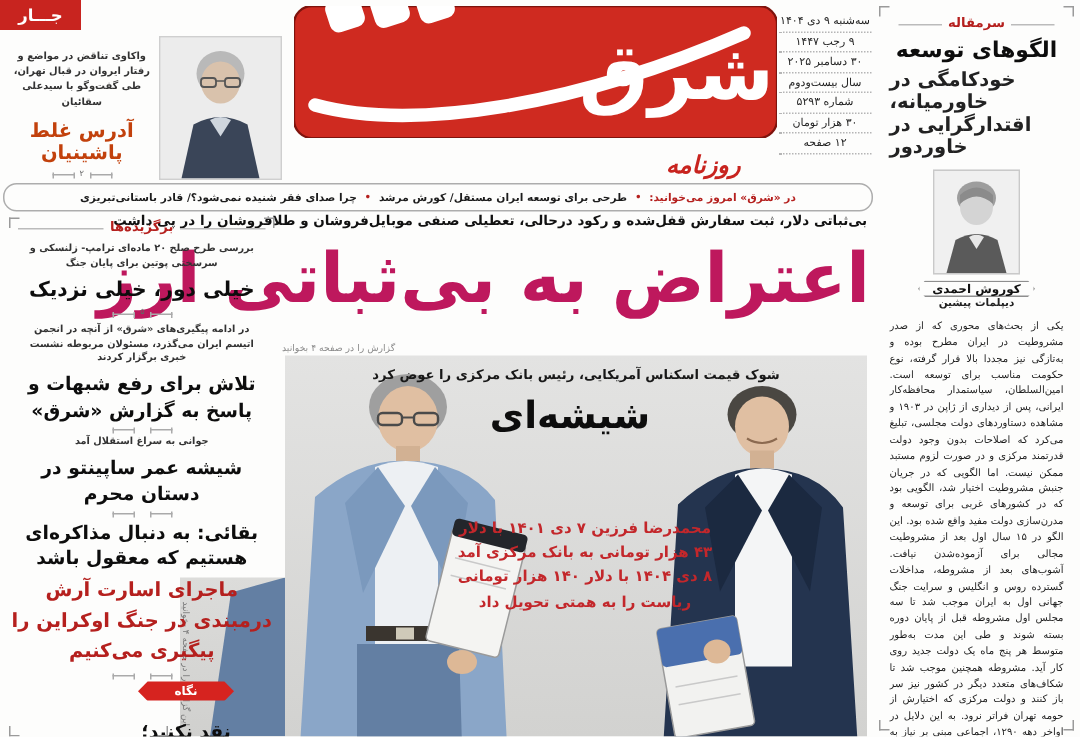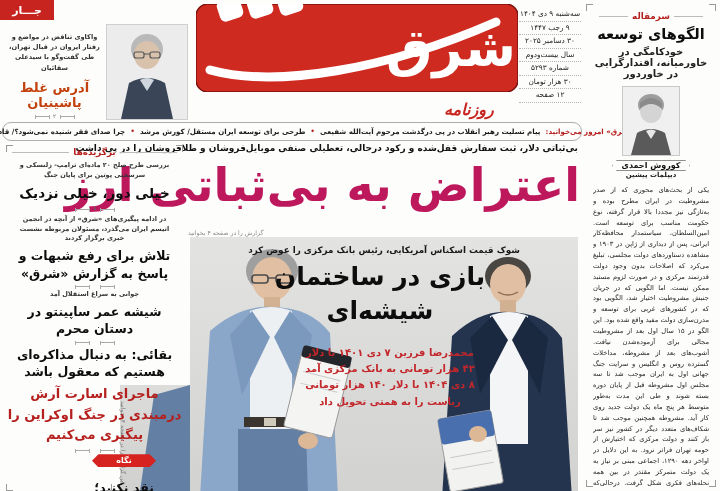--- a/index.html
+++ b/index.html
@@ -80,21 +80,21 @@
   .hl-red{font-size:13px;font-weight:bold;color:#b5201e;text-align:center;line-height:1.6;margin-top:3px;}
   .hl-sub{font-size:6.8px;font-weight:bold;color:#222;text-align:center;margin-top:3px;}
   .negah{width:104px;margin:2px auto 0 auto;margin-right:auto;margin-left:66px;}
   .negah-badge{width:64px;height:13px;margin:2px auto 12px auto;background:#d6231f;color:#fff;
     font-size:8px;font-weight:bold;display:flex;align-items:center;justify-content:center;
     clip-path:polygon(10% 0,90% 0,100% 50%,90% 100%,10% 100%,0 50%);}
 
   
   .ed{left:586px;top:4px;width:130px;height:483px;padding:5px 7px;box-sizing:border-box;}
   .ed-title{font-size:14.5px;font-weight:800;text-align:center;margin-top:5px;color:#0d0d0d;}
-  .ed-sub{font-size:10px;font-weight:bold;text-align:center;margin-top:4px;color:#222;}
+  .ed-sub{font-size:13px;font-weight:bold;text-align:left;margin-top:4px;color:#222;}
   .ed-photo{width:56px;height:68px;background:#efefef;border:1px solid #c9c9c9;margin:7px auto 0 auto;}
   .ed-badge{width:76px;margin:4px auto 0 auto;border:1px solid #8e8e8e;border-radius:3px;
     font-size:8px;font-weight:bold;text-align:center;padding:0 0;
     clip-path:polygon(6% 0,94% 0,100% 50%,94% 100%,6% 100%,0 50%);}
   .ed-role{font-size:7px;font-weight:bold;text-align:center;margin-top:0;color:#222;}
   .ed-body{margin-top:6px;font-size:6.7px;line-height:1.62;text-align:justify;color:#1d1d1d;
     height:308px;overflow:hidden;}
   .ed-body::first-line{}
 </style>
 </head>
@@ -145,21 +145,20 @@
   <div class="date-row">۹ رجب ۱۴۴۷</div>
   <div class="date-row">۳۰ دسامبر ۲۰۲۵</div>
   <div class="date-row">سال بیست‌ودوم</div>
   <div class="date-row">شماره ۵۲۹۳</div>
   <div class="date-row">۳۰ هزار تومان</div>
   <div class="date-row">۱۲ صفحه</div>
 </div>
 
 <div class="abs band">
   <span class="lbl">در «شرق» امروز می‌خوانید:</span>
-  <span class="it">پیام تسلیت رهبر انقلاب در پی درگذشت مرحوم آیت‌الله شفیعی</span>
   <span class="bu">•</span>
   <span class="it">طرحی برای توسعه ایران مستقل/ کورش مرشد</span>
   <span class="bu">•</span>
   <span class="it">چرا صدای فقر شنیده نمی‌شود؟/ قادر باستانی‌تبریزی</span>
 </div>
 
 <div class="abs lead-kicker">بی‌ثباتی دلار، ثبت سفارش قفل‌شده و رکود درحالی، تعطیلی صنفی موبایل‌فروشان و طلافروشان را در پی داشت</div>
 <div class="abs lead-head">اعتراض به بی‌ثباتی ارز</div>
 <div class="abs lead-note">گزارش را در صفحه ۴ بخوانید</div>
 
@@ -200,21 +199,20 @@
     <g transform="rotate(-10 35 200)">
       <rect x="8" y="160" width="54" height="74" rx="3" fill="#f2f2f0" stroke="#9a9a9a"></rect>
       <rect x="8" y="160" width="54" height="26" rx="3" fill="#4a6fae"></rect>
       <line x1="14" y1="200" x2="56" y2="200" stroke="#c9c9c9"></line>
       <line x1="14" y1="212" x2="56" y2="212" stroke="#c9c9c9"></line>
     </g>
     <ellipse cx="42" cy="180" rx="9" ry="8" fill="#ddb896"></ellipse>
   </svg>
   <div class="ph-kicker">شوک قیمت اسکناس آمریکایی، رئیس بانک مرکزی را عوض کرد</div>
   <div class="ph-title">
-    <div>بازی در ساختمان</div>
     <div>شیشه‌ای</div>
   </div>
   <div class="ph-red">
     <div>محمدرضا فرزین ۷ دی ۱۴۰۱ با دلار</div>
     <div>۴۳ هزار تومانی به بانک مرکزی آمد</div>
     <div>۸ دی ۱۴۰۴ با دلار ۱۴۰ هزار تومانی</div>
     <div>ریاست را به همتی تحویل داد</div>
   </div>
 </div>
 <div class="abs photo-ext">

